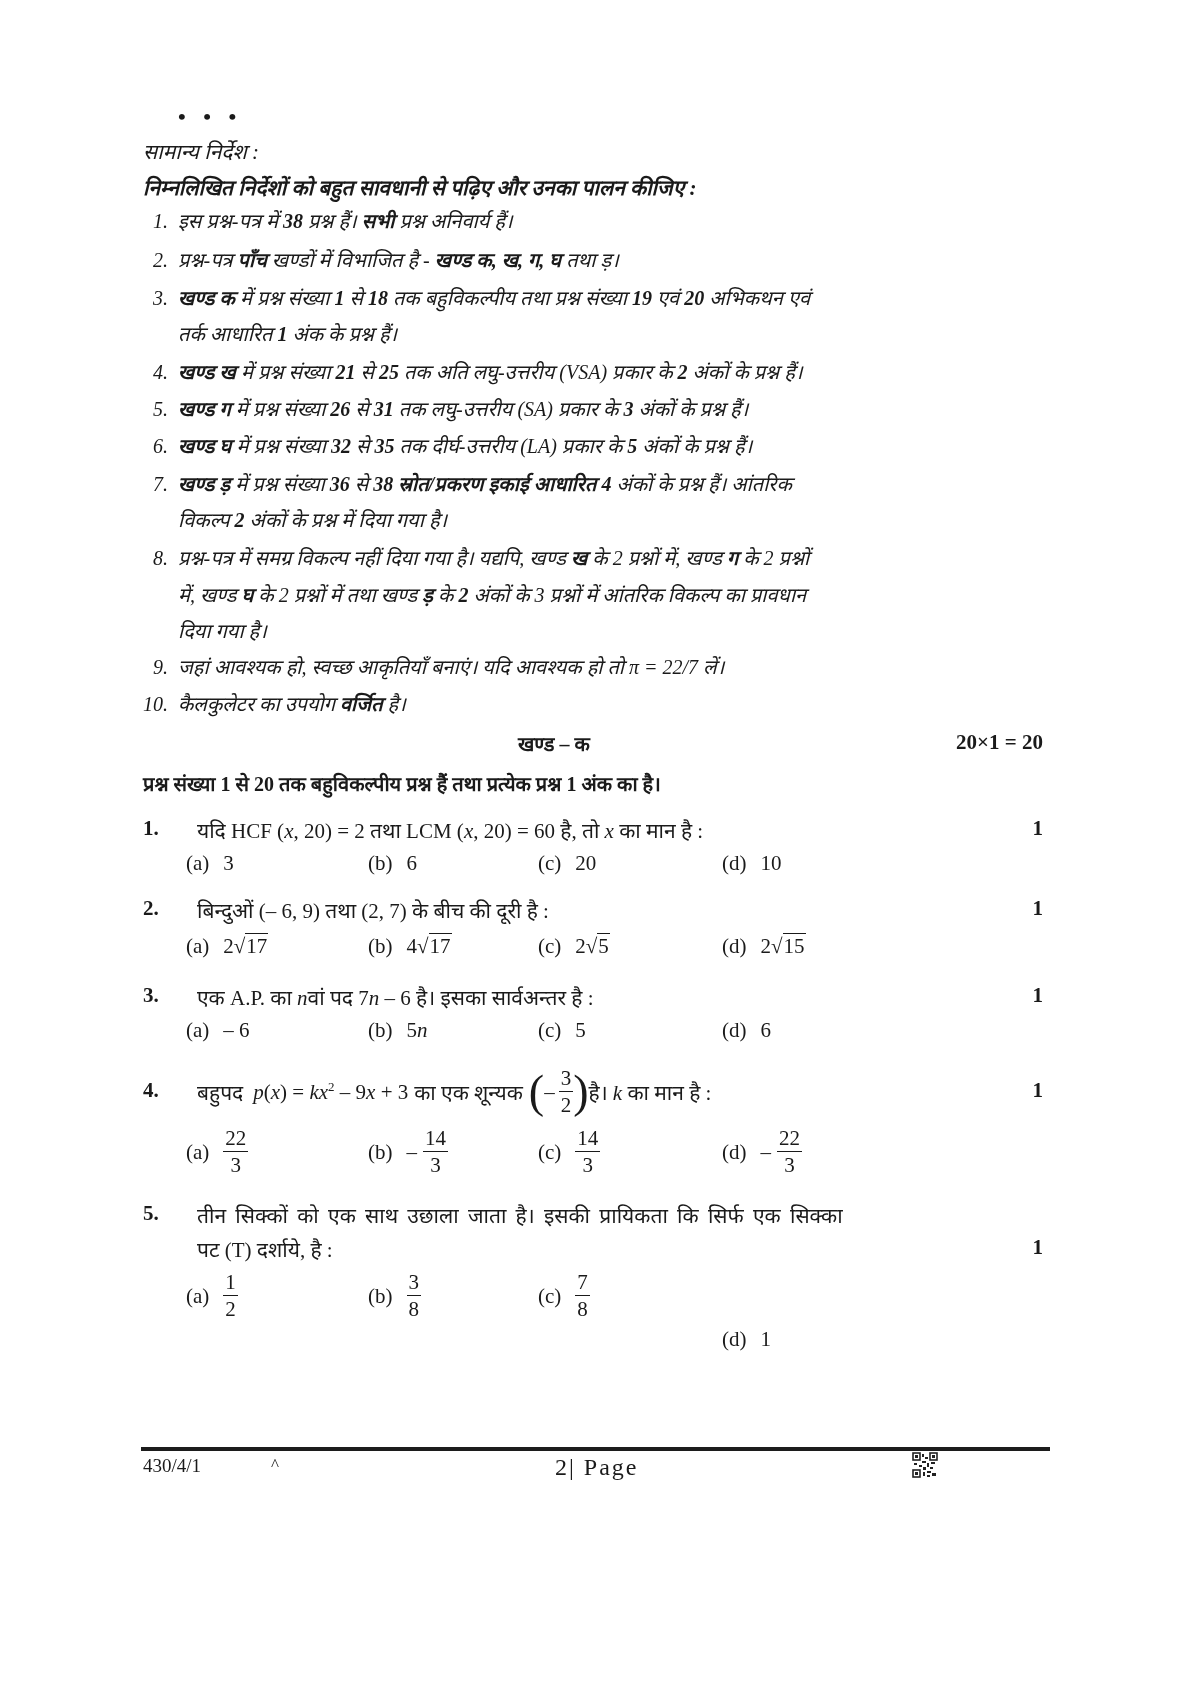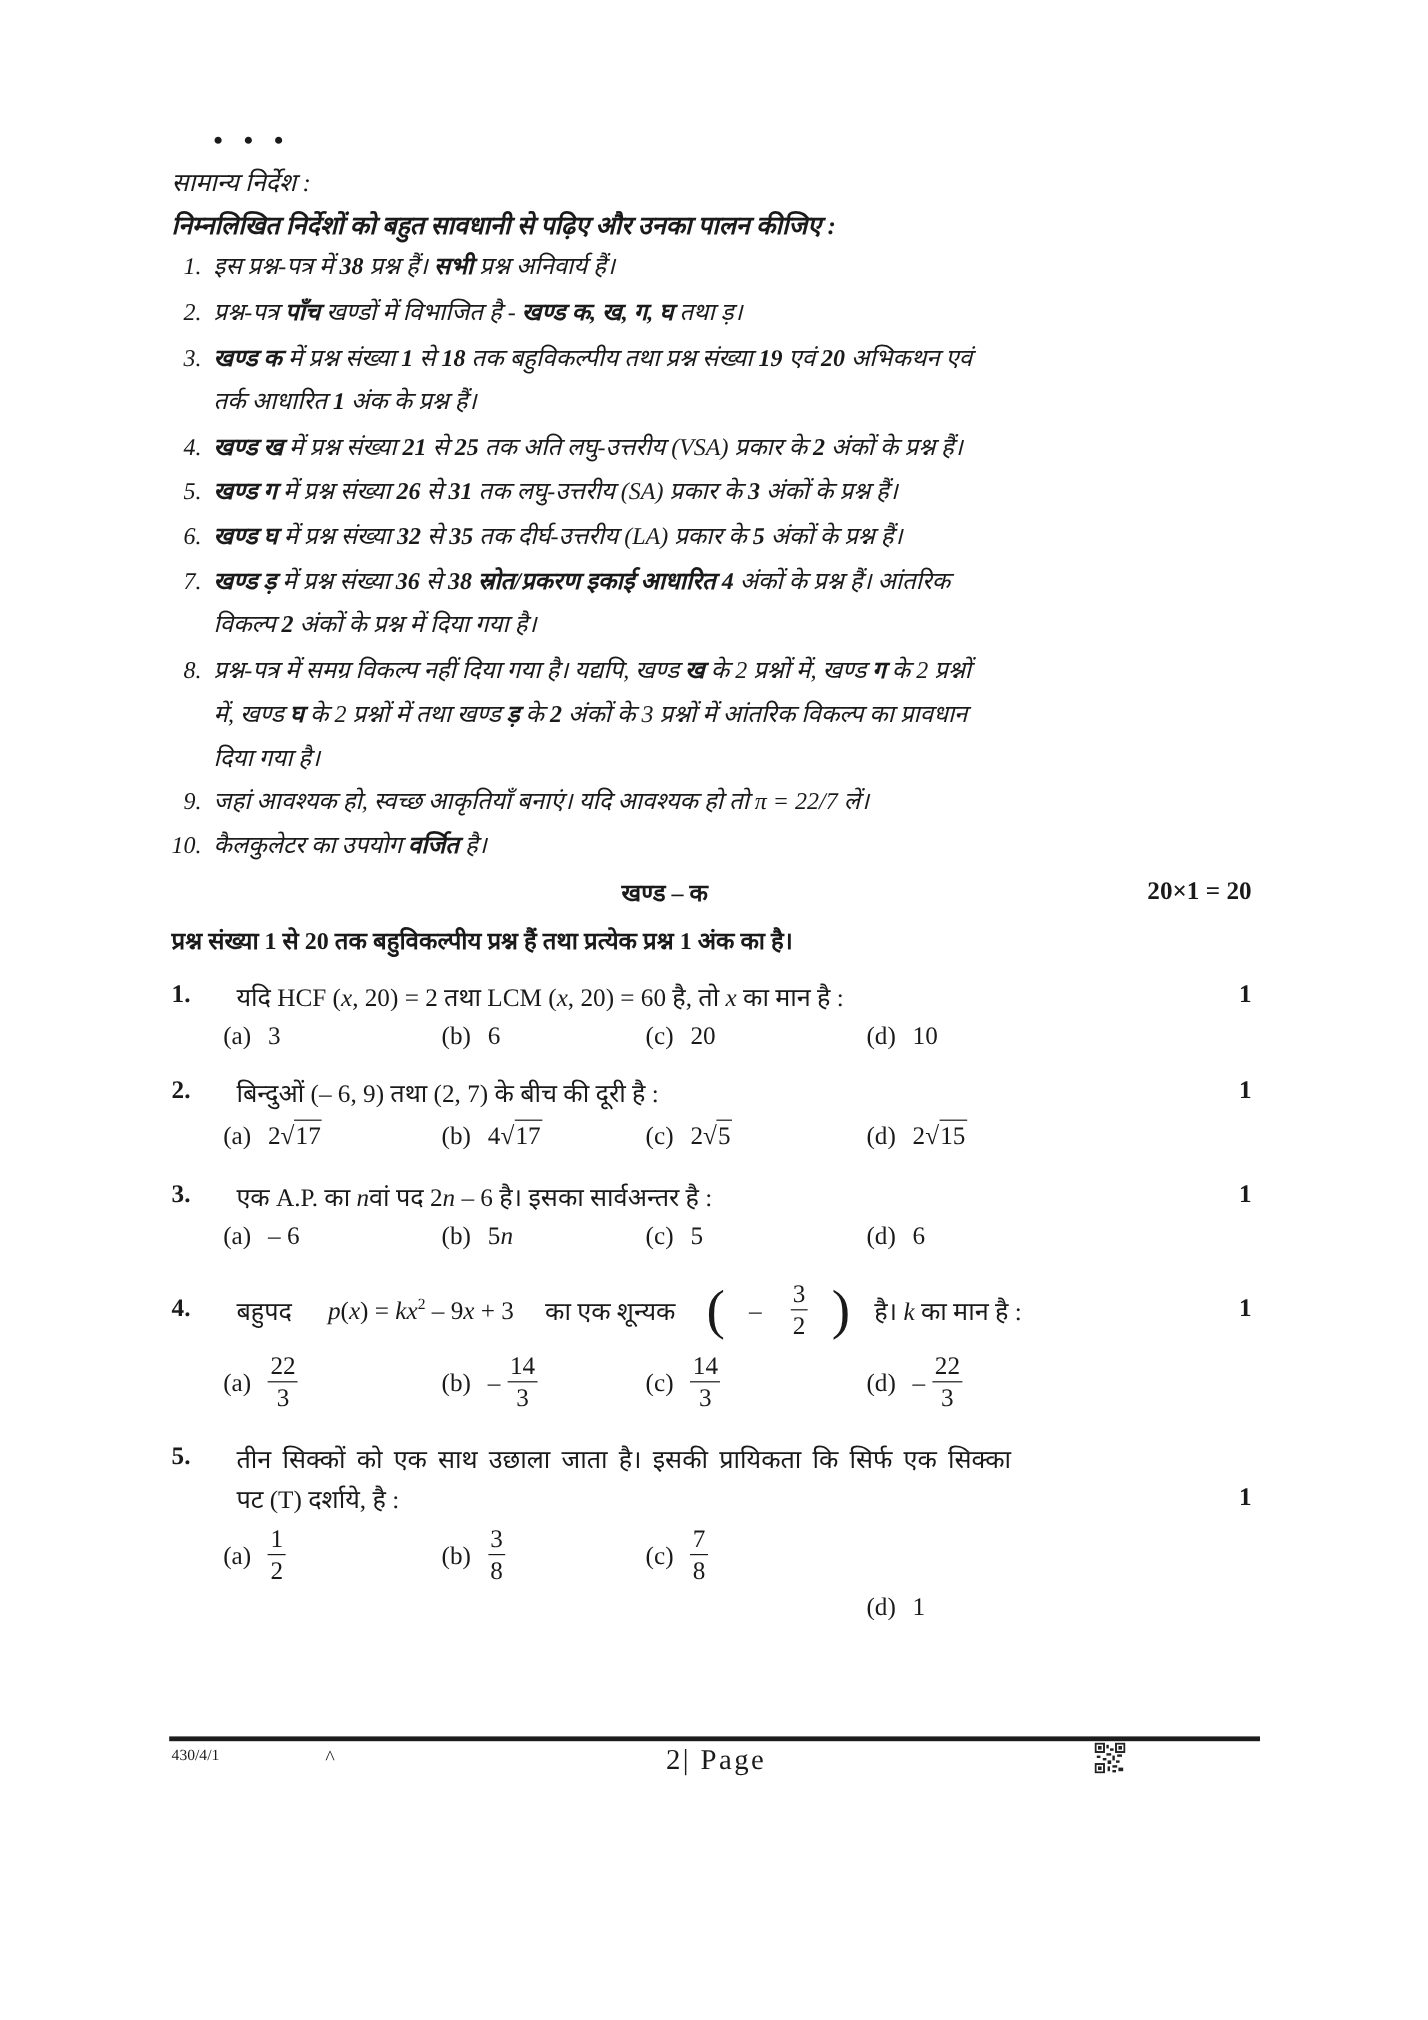--- a/index.html
+++ b/index.html
@@ -24,21 +24,21 @@
     .qmark { right: 147px; font-size: 21px; font-weight: bold; }
     .opt { font-size: 21px; }
     .opt .lbl { display: inline-block; margin-right: 14px; }
     .frac { display: inline-flex; flex-direction: column; align-items: center; vertical-align: middle; line-height: 1; }
     .frac .n { padding: 0 2px 2px; border-bottom: 1.5px solid #1a1a1a; }
     .frac .d { padding-top: 3px; }
     .sqrt { display: inline-block; }
     .sqrt .rad { border-top: 1.5px solid #1a1a1a; padding: 0 1px; }
     .paren { font-size: 46px; font-weight: 200; vertical-align: middle; line-height: 1; }
     .footer-line { left: 141px; top: 1447px; width: 909px; height: 4px; background: #1c1c1c; }
-    .footer-code { left: 143px; top: 1455px; font-size: 13px; }
+    .footer-code { left: 143px; top: 1455px; font-size: 19px; }
     .footer-caret { left: 271px; top: 1455px; font-size: 17px; }
     .footer-page { left: 555px; top: 1454px; font-size: 24px; letter-spacing: 2px; }
     .qr { left: 912px; top: 1452px; width: 26px; height: 26px; }
     i.v { font-style: italic; }
   </style>
 </head>
 <body>
 
 <div class="abs dots">• • •</div>
 
@@ -112,30 +112,30 @@
 <div class="abs qnum" style="top:896px;">2.</div>
 <div class="abs qtext" style="top:896px;">बिन्दुओं (– 6, 9) तथा (2, 7) के बीच की दूरी है :</div>
 <div class="abs qmark" style="top:896px;">1</div>
 <div class="abs opt" style="left:186px;top:934px;"><span class="lbl">(a)</span><span>2</span><span class="sqrt">√<span class="rad">17</span></span></div>
 <div class="abs opt" style="left:368px;top:934px;"><span class="lbl">(b)</span><span>4</span><span class="sqrt">√<span class="rad">17</span></span></div>
 <div class="abs opt" style="left:538px;top:934px;"><span class="lbl">(c)</span><span>2</span><span class="sqrt">√<span class="rad">5</span></span></div>
 <div class="abs opt" style="left:722px;top:934px;"><span class="lbl">(d)</span><span>2</span><span class="sqrt">√<span class="rad">15</span></span></div>
 
 <div class="abs qnum" style="top:983px;">3.</div>
 <div class="abs qtext" style="top:983px;">
-  <span>एक A.P. का </span><i class="v">n</i><span>वां पद 2</span><i class="v">n</i><span> – 6 है। इसका सार्वअन्तर है :</span>
+  <span>एक A.P. का </span><i class="v">n</i><span>वां पद 7</span><i class="v">n</i><span> – 6 है। इसका सार्वअन्तर है :</span>
 </div>
 <div class="abs qmark" style="top:983px;">1</div>
 <div class="abs opt" style="left:186px;top:1018px;"><span class="lbl">(a)</span><span>– 6</span></div>
 <div class="abs opt" style="left:368px;top:1018px;"><span class="lbl">(b)</span><span>5</span><i class="v">n</i></div>
 <div class="abs opt" style="left:538px;top:1018px;"><span class="lbl">(c)</span><span>5</span></div>
 <div class="abs opt" style="left:722px;top:1018px;"><span class="lbl">(d)</span><span>6</span></div>
 
 <div class="abs qnum" style="top:1078px;">4.</div>
-<div class="abs qtext" style="top:1066px;display:flex;align-items:center;height:52px;gap:20px;">
+<div class="abs qtext" style="top:1066px;display:flex;align-items:center;height:52px;">
   <span>बहुपद</span>
   <span style="margin-left:10px;"><i class="v">p</i>(<i class="v">x</i>) = <i class="v">k</i><i class="v">x</i><sup style="font-size:13px;">2</sup><span> – 9</span><i class="v">x</i><span> + 3</span></span>
   <span style="margin-left:6px;">का एक शून्यक</span>
   <span class="paren" style="margin-left:6px;">(</span>
   <span>–</span>
   <span class="frac" style="margin-left:4px;">
       <span class="n">3</span>
       <span class="d">2</span>
     </span>
   <span class="paren">)</span>

